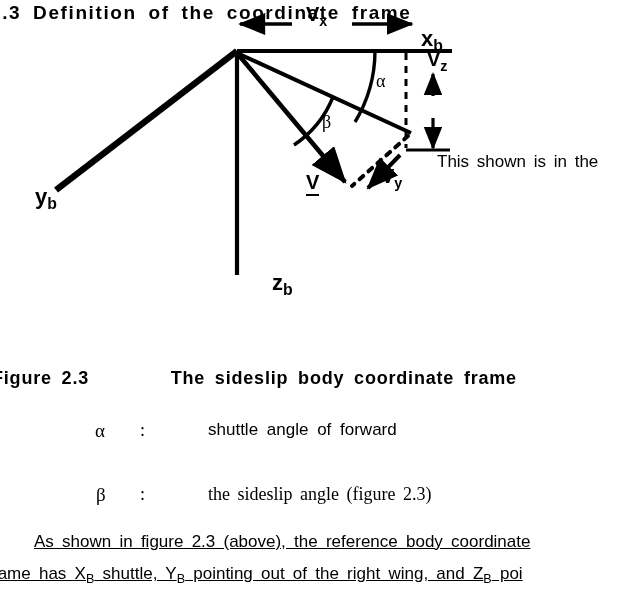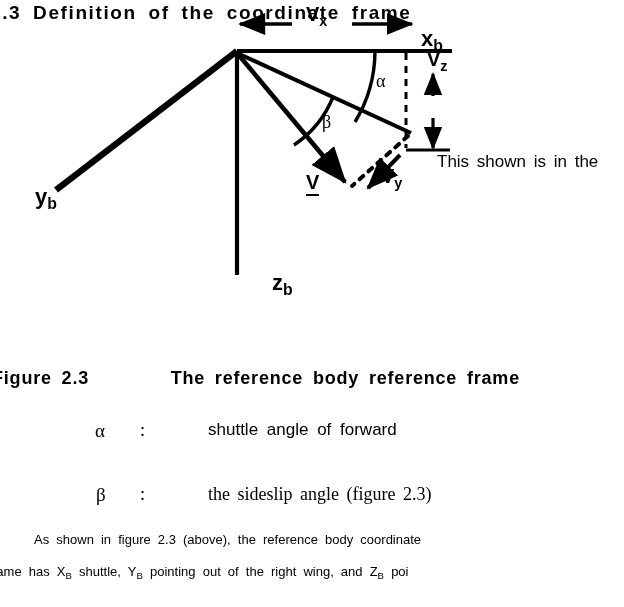--- a/index.html
+++ b/index.html
@@ -116,23 +116,24 @@
   #def-beta .def-text {
     font-family: "Liberation Serif", serif;
     font-size: 18px;
     word-spacing: 3px;
   }
 
   
   .para-line {
     position: absolute;
     font-family: "Liberation Sans", sans-serif;
-    font-size: 13px;
+    font-size: 17px;
     white-space: nowrap;
     word-spacing: 3.5px;
+    text-decoration: underline;
   }
   .para-line .sub {
     font-size: 0.74em;
     vertical-align: -0.34em;
   }
   #para-line-1 { left: 34px; top: 532px; }
   #para-line-2 { left: -8px; top: 564px; }
 </style>
 </head>
 <body>
@@ -223,21 +224,21 @@
   <div class="dlabel ang-label" style="left:322px; top:113px;">β</div>
 
   <div id="point-annotation">
     <div>This  shown  is  in  the</div>
   </div>
 </div>
 
 <div class="abs" id="figure-caption">
   <span>Figure  2.3</span>
   <span class="cap-gap"></span>
-  <span>The  reference  body  reference  frame</span>
+  <span>The  sideslip  body  coordinate  frame</span>
 </div>
 
 <div class="def-row" id="def-alpha">
   <span class="def-sym" style="left:95px;">α</span>
   <span class="def-colon">:</span>
   <span class="def-text">shuttle  angle  of  forward</span>
 </div>
 
 <div class="def-row" id="def-beta">
   <span class="def-sym" style="left:96px;">β</span>

